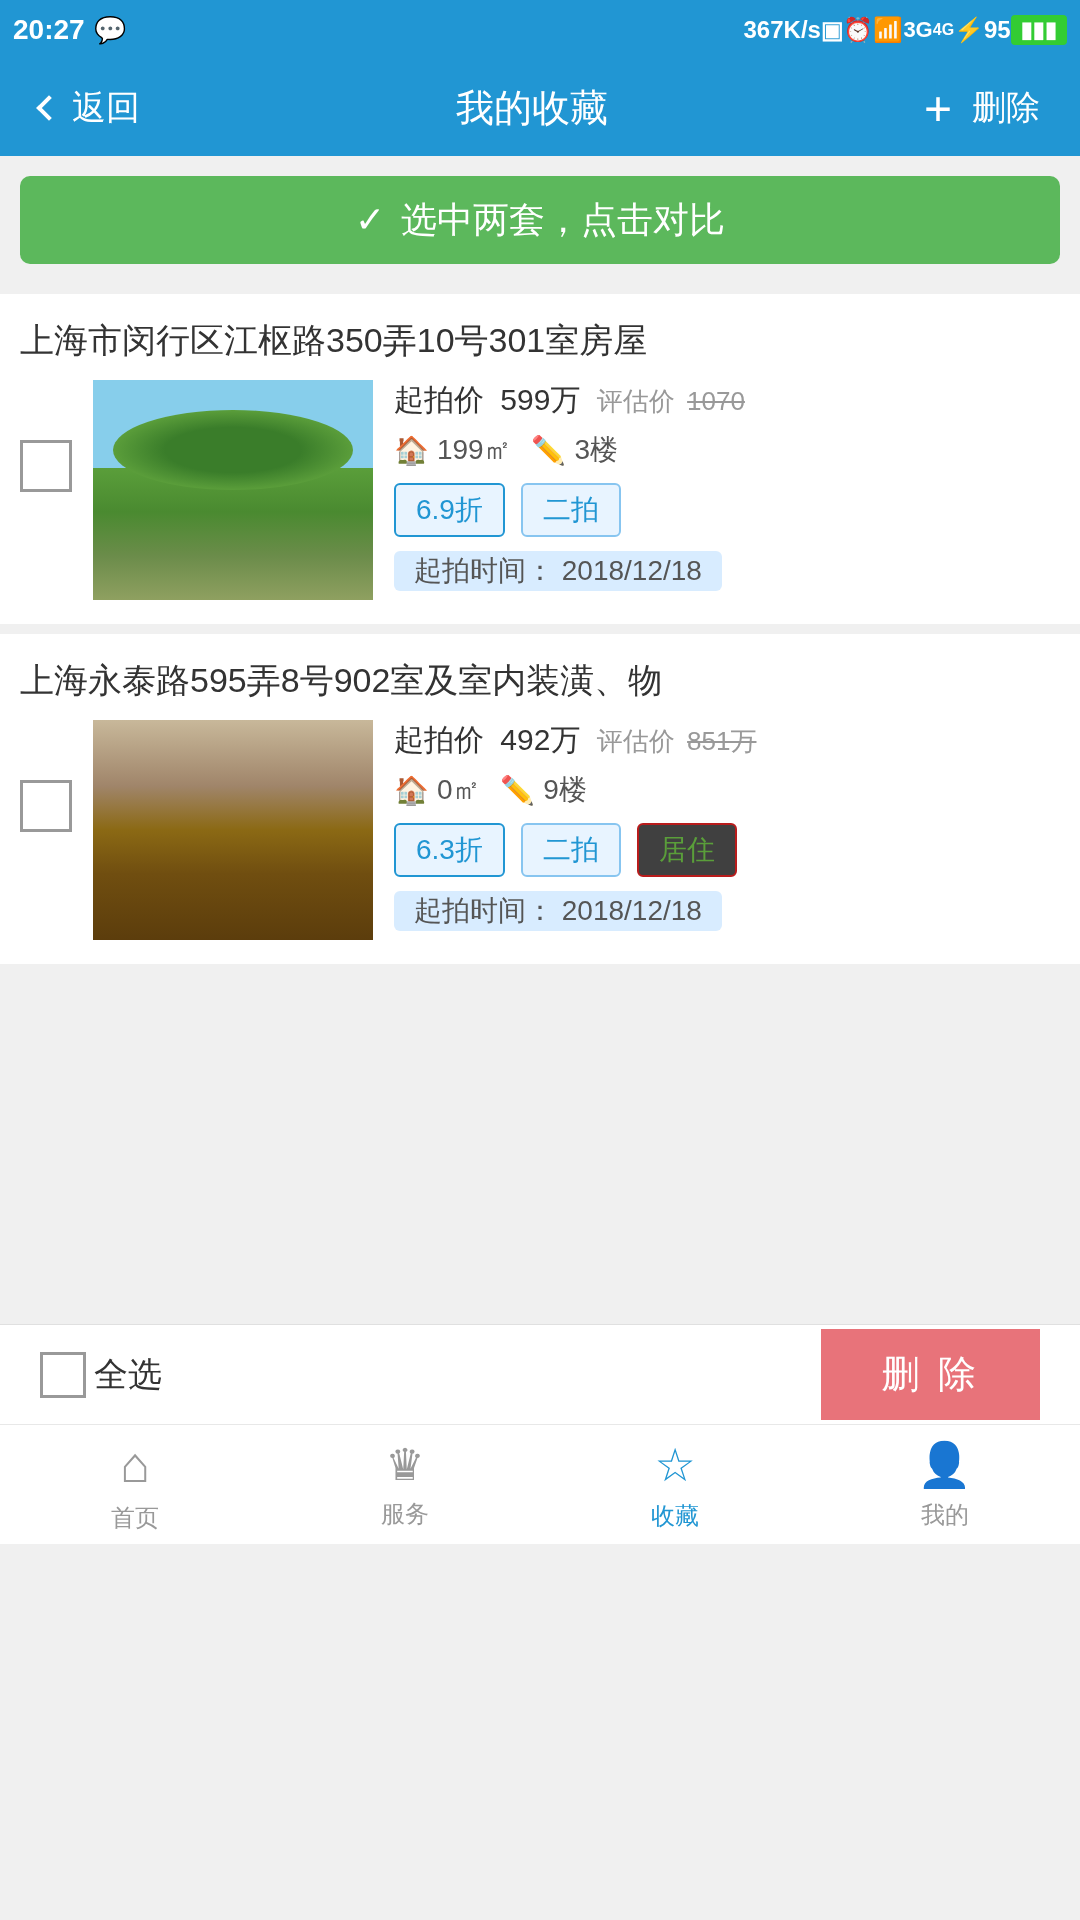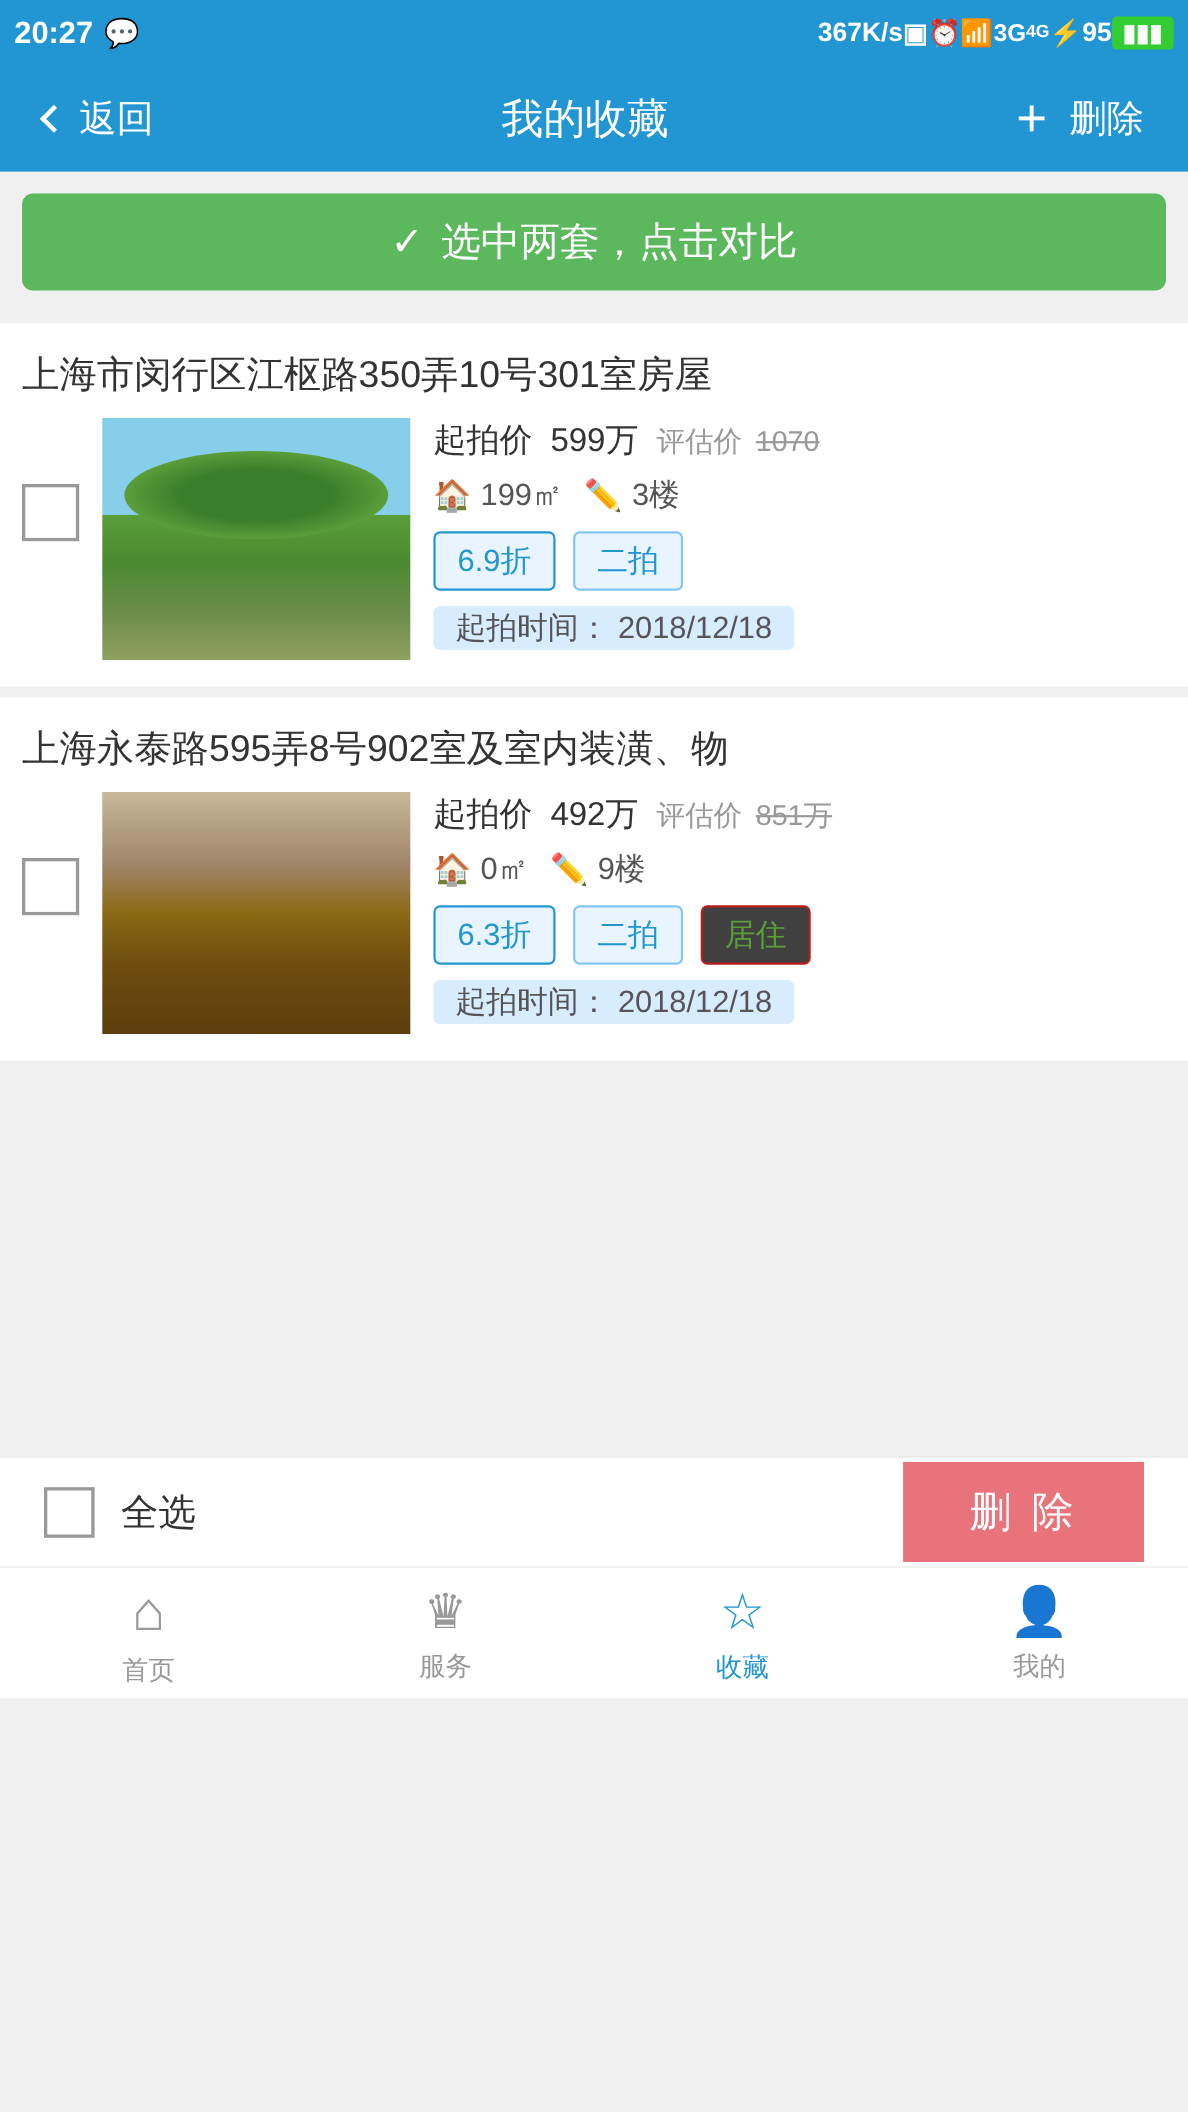--- a/index.html
+++ b/index.html
@@ -210,21 +210,21 @@
       height: 100px;
       display: flex;
       align-items: center;
       justify-content: space-between;
       padding: 0 40px;
       border-top: 1px solid #e0e0e0;
     }
     .select-all-wrap {
       display: flex;
       align-items: center;
-      gap: 24px;
+      gap: 8px;
       font-size: 34px;
       color: #333;
     }
     .select-all-checkbox {
       width: 46px;
       height: 46px;
       border: 3px solid #999;
       background: white;
       display: block;
     }

